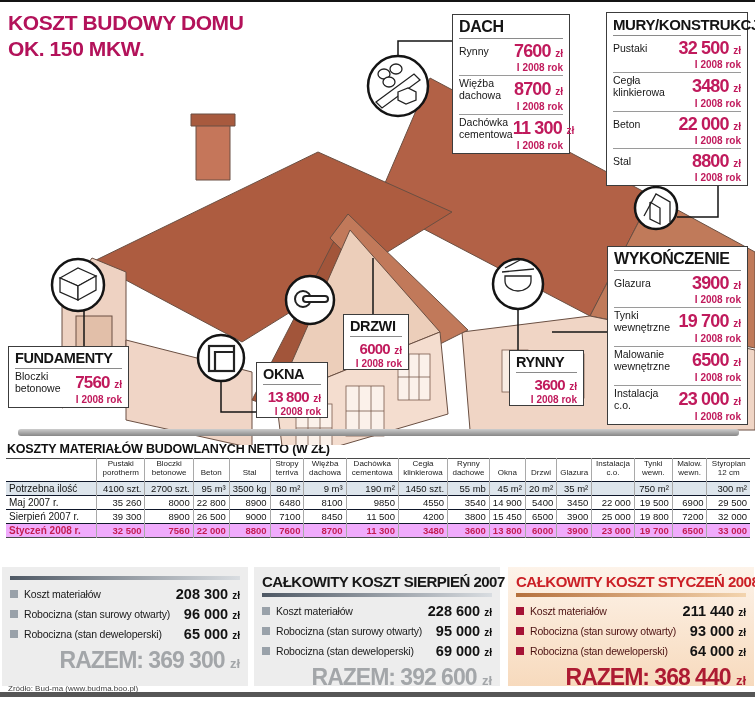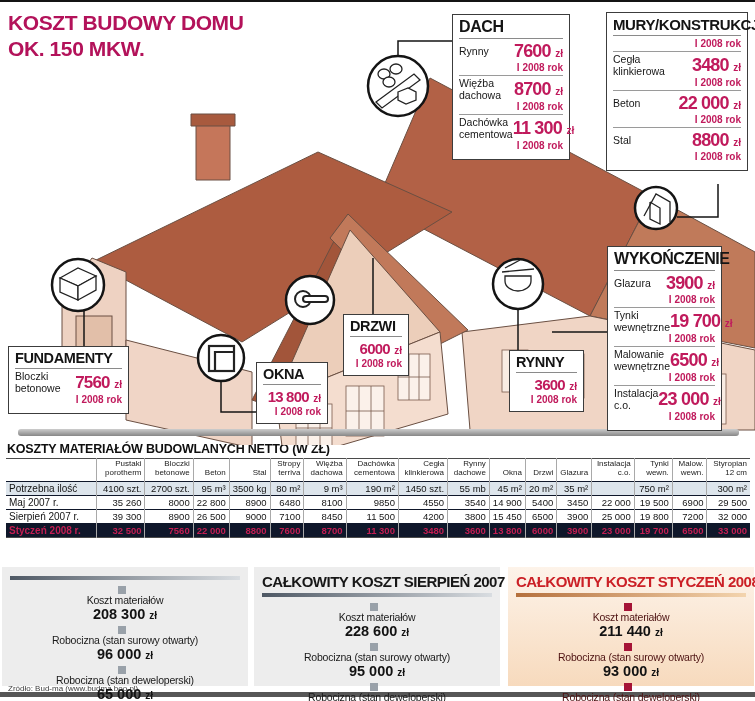--- a/index.html
+++ b/index.html
@@ -4,21 +4,21 @@
 <style>
   html,body{margin:0;padding:0;background:#fff;}
   .stage{position:relative;width:755px;height:701px;background:#fff;overflow:hidden;
          font-family:"Liberation Sans",sans-serif;}
   .top-rule{position:absolute;left:0;top:0;width:755px;height:2px;background:#141414;}
   .title{position:absolute;left:8px;top:10px;width:260px;font-weight:bold;font-size:21px;
          line-height:1.22;color:#b3125a;letter-spacing:-0.4px;}
   svg.house{position:absolute;left:0;top:0;z-index:1;}
 
   
-  .callout{position:absolute;background:#fff;border:1.5px solid #3c3c3c;padding:3px 6px 6px;
+  .callout{position:absolute;background:#fff;border:1.5px solid #3c3c3c;padding:3px 6px 0;
            z-index:3;box-sizing:border-box;}
   .co-title{font-weight:bold;font-size:16px;color:#141414;border-bottom:1px solid #8a8a8a;
             padding-bottom:2px;letter-spacing:-0.4px;white-space:nowrap;}
   .small .co-title{font-size:14.5px;}
   .co-item{padding:2px 0 2px;border-bottom:1px solid #9a9a9a;}
   .co-item:last-child{border-bottom:none;}
   .co-row{display:flex;justify-content:space-between;align-items:center;}
   .co-label{font-size:10.5px;color:#161616;line-height:1.1;max-width:58px;}
   .co-value{white-space:nowrap;color:#c01a5c;text-align:right;}
   .co-value .num{font-size:18px;font-weight:bold;letter-spacing:-0.8px;font-style:normal;}
@@ -28,38 +28,38 @@
 
   .divider{position:absolute;left:18px;top:429px;width:721px;height:7px;z-index:2;
            background:linear-gradient(180deg,#cdcdcd,#878787);border-radius:3px;}
 
   
   .mat-title{position:absolute;left:7px;top:442px;font-weight:bold;font-size:12.5px;
              color:#0f0f0f;letter-spacing:-0.2px;}
   .mat-table{position:absolute;left:6px;top:458px;width:744px;border-collapse:collapse;}
   .mat-table th,.mat-table td{border-left:1px solid #a9a9a9;padding:1px 3px;font-weight:normal;}
   .mat-table .lblcol{border-left:none;text-align:left;width:84px;font-size:10px;white-space:nowrap;color:#141414;}
-  .mat-table thead th{font-size:8px;line-height:1.12;text-align:right;vertical-align:bottom;
+  .mat-table thead th{font-size:8px;line-height:1.12;vertical-align:bottom;
                       color:#222;padding-bottom:3px;}
   .mat-table thead tr{border-top:1.5px solid #4a4a4a;}
   .mat-table td{font-size:9.5px;text-align:right;color:#141414;white-space:nowrap;}
   .mat-table tbody tr{border-top:1px solid #0f172a;}
   .mat-table tr.qty{background:#dde5ec;}
-  .mat-table tr.jan{background:#0f172a;border-bottom:1.5px solid #4a4a4a;}
+  .mat-table tr.jan{background:#f0abfc;border-bottom:1.5px solid #4a4a4a;}
   .mat-table tr.jan td,.mat-table tr.jan .lblcol{color:#c31d52;font-weight:bold;}
 
   
   .sumbox{position:absolute;top:567px;width:246px;height:119px;background:#ededed;
           padding:6px 8px 0;box-sizing:border-box;z-index:2;}
   .sumbox.red{background:linear-gradient(180deg,#fdf3e9 0%,#f7dabd 100%);}
   .sum-title{font-weight:bold;font-size:15px;color:#171717;letter-spacing:-0.5px;white-space:nowrap;}
   .red .sum-title{color:#cb2026;}
   .sum-bar{height:4px;margin:3px 0 6px;background:linear-gradient(90deg,#4e5864,#d9dde1);}
   .red .sum-bar{background:linear-gradient(90deg,#b5703d,#f3d4ae);}
-  .sum-row{display:flex;align-items:center;margin:4px 0;flex-direction:column;}
+  .sum-row{display:flex;align-items:center;margin:4px 0;}
   .bullet{width:8px;height:8px;background:#99a1a9;margin-right:6px;flex:none;}
   .red .bullet{background:#a51336;}
   .sum-label{flex:1;font-size:10.5px;color:#1a1a1a;letter-spacing:-0.2px;}
   .red .sum-label{color:#4d1212;}
   .sum-value{font-weight:bold;font-size:14.5px;color:#121212;white-space:nowrap;}
   .sum-value .zl{font-size:10px;font-style:normal;}
   .sum-total{text-align:right;margin-top:5px;font-weight:bold;color:#a3a6a9;font-size:23px;
              letter-spacing:-1px;white-space:nowrap;}
   .red .sum-total{color:#ad1b32;}
   .sum-total .zl{font-size:13px;letter-spacing:0;font-style:normal;}
@@ -199,20 +199,24 @@
           </div>
           <div class="co-period">I 2008 rok</div>
         </div>
       </div>
   </div>
 
   <div class="callout" style="left:606px;top:12px;width:142px">
     <div class="co-title" style="font-size:15px">MURY/KONSTRUKCJA</div>
     <div id="mury-items">
         <div class="co-item">
+          <div class="co-row">
+            <span class="co-label">Pustaki</span>
+            <span class="co-value"><i class="num">32 500</i> <i class="zl">zł</i></span>
+          </div>
           <div class="co-period">I 2008 rok</div>
         </div>
         <div class="co-item">
           <div class="co-row">
             <span class="co-label">Cegła klinkierowa</span>
             <span class="co-value"><i class="num">3480</i> <i class="zl">zł</i></span>
           </div>
           <div class="co-period">I 2008 rok</div>
         </div>
         <div class="co-item">
@@ -225,21 +229,21 @@
         <div class="co-item">
           <div class="co-row">
             <span class="co-label">Stal</span>
             <span class="co-value"><i class="num">8800</i> <i class="zl">zł</i></span>
           </div>
           <div class="co-period">I 2008 rok</div>
         </div>
       </div>
   </div>
 
-  <div class="callout" style="left:607px;top:246px;width:115px">
+  <div class="callout" style="left:607px;top:246px;width:141px">
     <div class="co-title">WYKOŃCZENIE</div>
     <div id="wyk-items">
         <div class="co-item">
           <div class="co-row">
             <span class="co-label">Glazura</span>
             <span class="co-value"><i class="num">3900</i> <i class="zl">zł</i></span>
           </div>
           <div class="co-period">I 2008 rok</div>
         </div>
         <div class="co-item">

